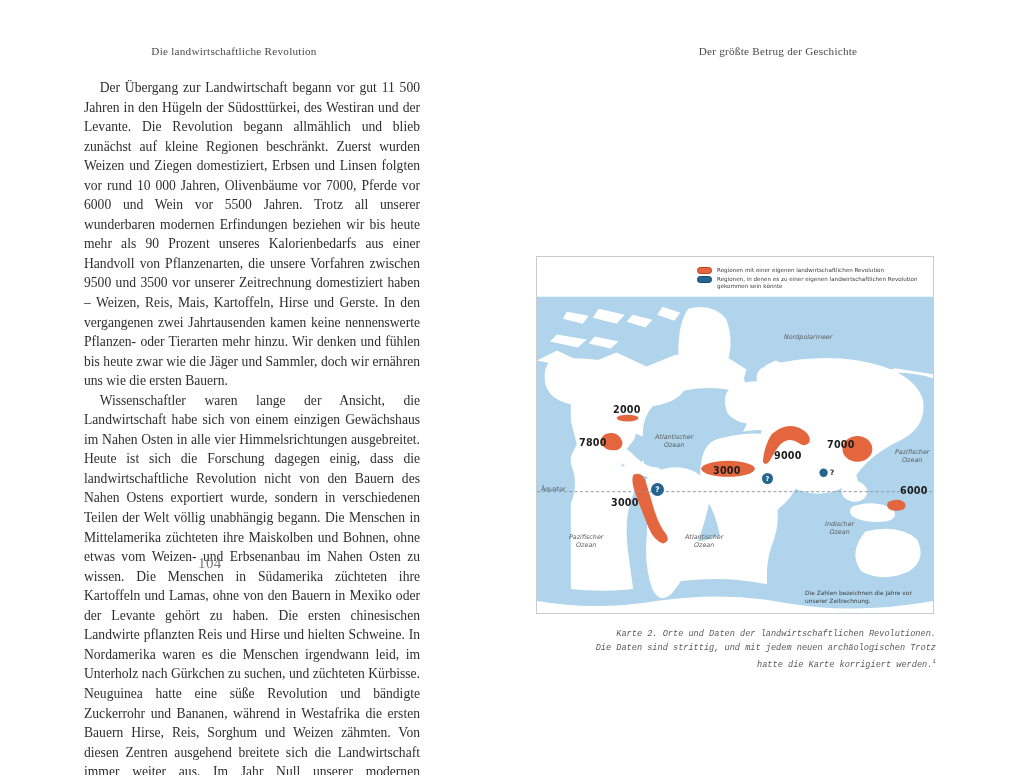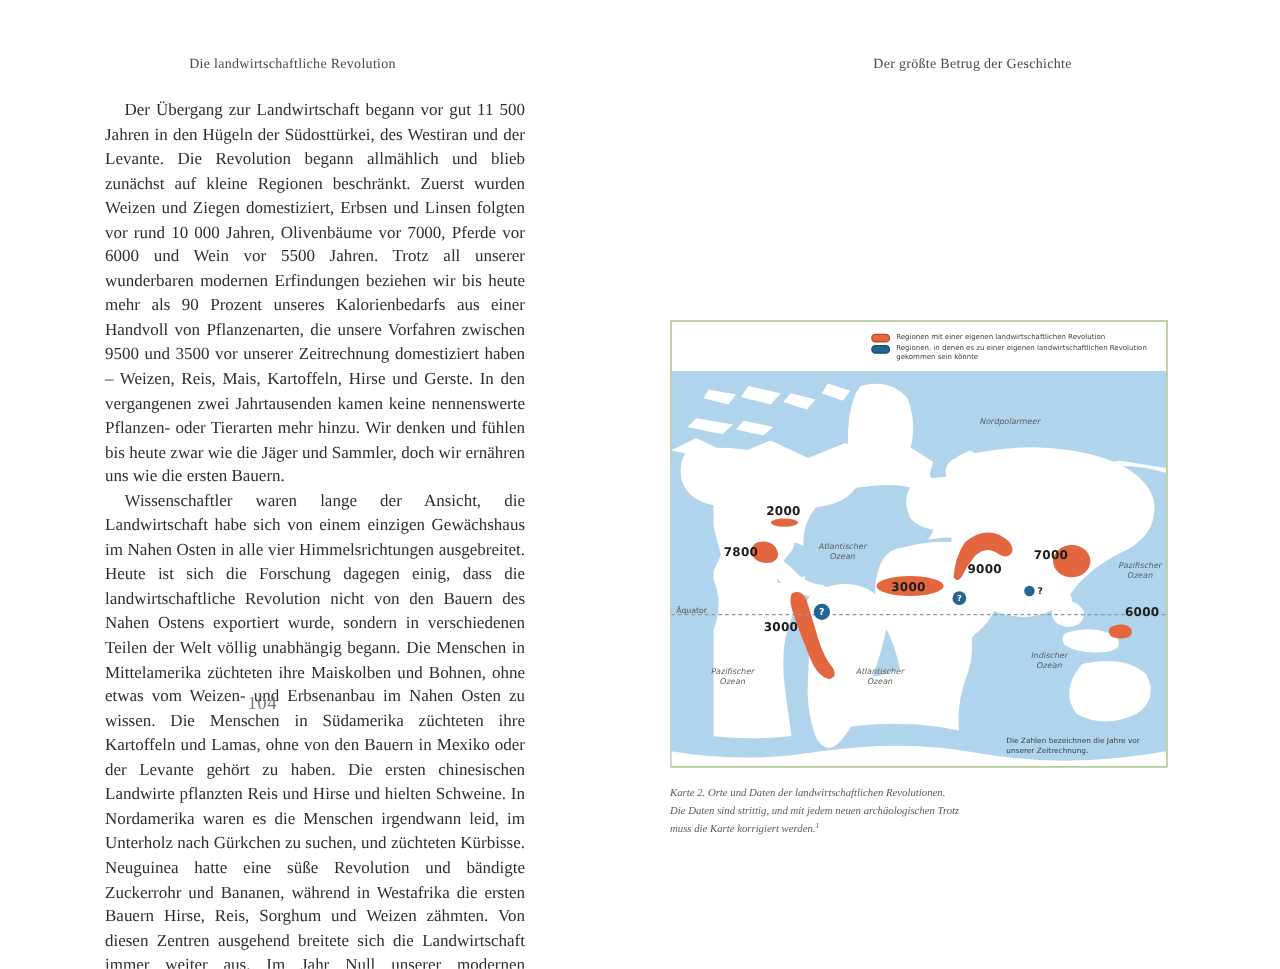--- a/index.html
+++ b/index.html
@@ -105,24 +105,24 @@
     border-radius:50%;
     background:#24648F;
     color:#fff;
     font-family:"DejaVu Sans","Liberation Sans",sans-serif;
     font-weight:700;
     display:flex;align-items:center;justify-content:center;
   }
 
   .caption{
     position:absolute;left:536px;top:628px;width:400px;
-    font-family:Liberation Serif, serif;
+    font-family:Liberation Mono, monospace;
     font-style:italic;
     font-size:8.6px;line-height:13.6px;
-    color:#5a5a5a;text-align:left;
+    color:#5a5a5a;text-align:right;
   }
   .caption sup{font-size:6px;vertical-align:super;}
 </style>
 </head>
 <body>
 
 <div class="spread">
 
   <div class="page page-left">
     <div class="runhead runhead-l">Die landwirtschaftliche Revolution</div>
@@ -320,16 +320,16 @@
       <div class="mlabel num" style="left:293px;top:211px;font-size:7.4px;font-weight:700;color:#1d1d1d;">?</div>
 
       <div class="note">Die Zahlen bezeichnen die Jahre vor unserer Zeitrechnung.</div>
 
     </div>
   </div>
 
   <div class="caption">
     <span>Karte 2. Orte und Daten der landwirtschaftlichen Revolutionen.</span><br>
     <span>Die Daten sind strittig, und mit jedem neuen archäologischen Trotz</span><br>
-    <span>muss die Karte korrigiert werden.</span><sup>1</sup>
+    <span>hatte die Karte korrigiert werden.</span><sup>1</sup>
   </div>
 
 </div>
 
 </body></html>

